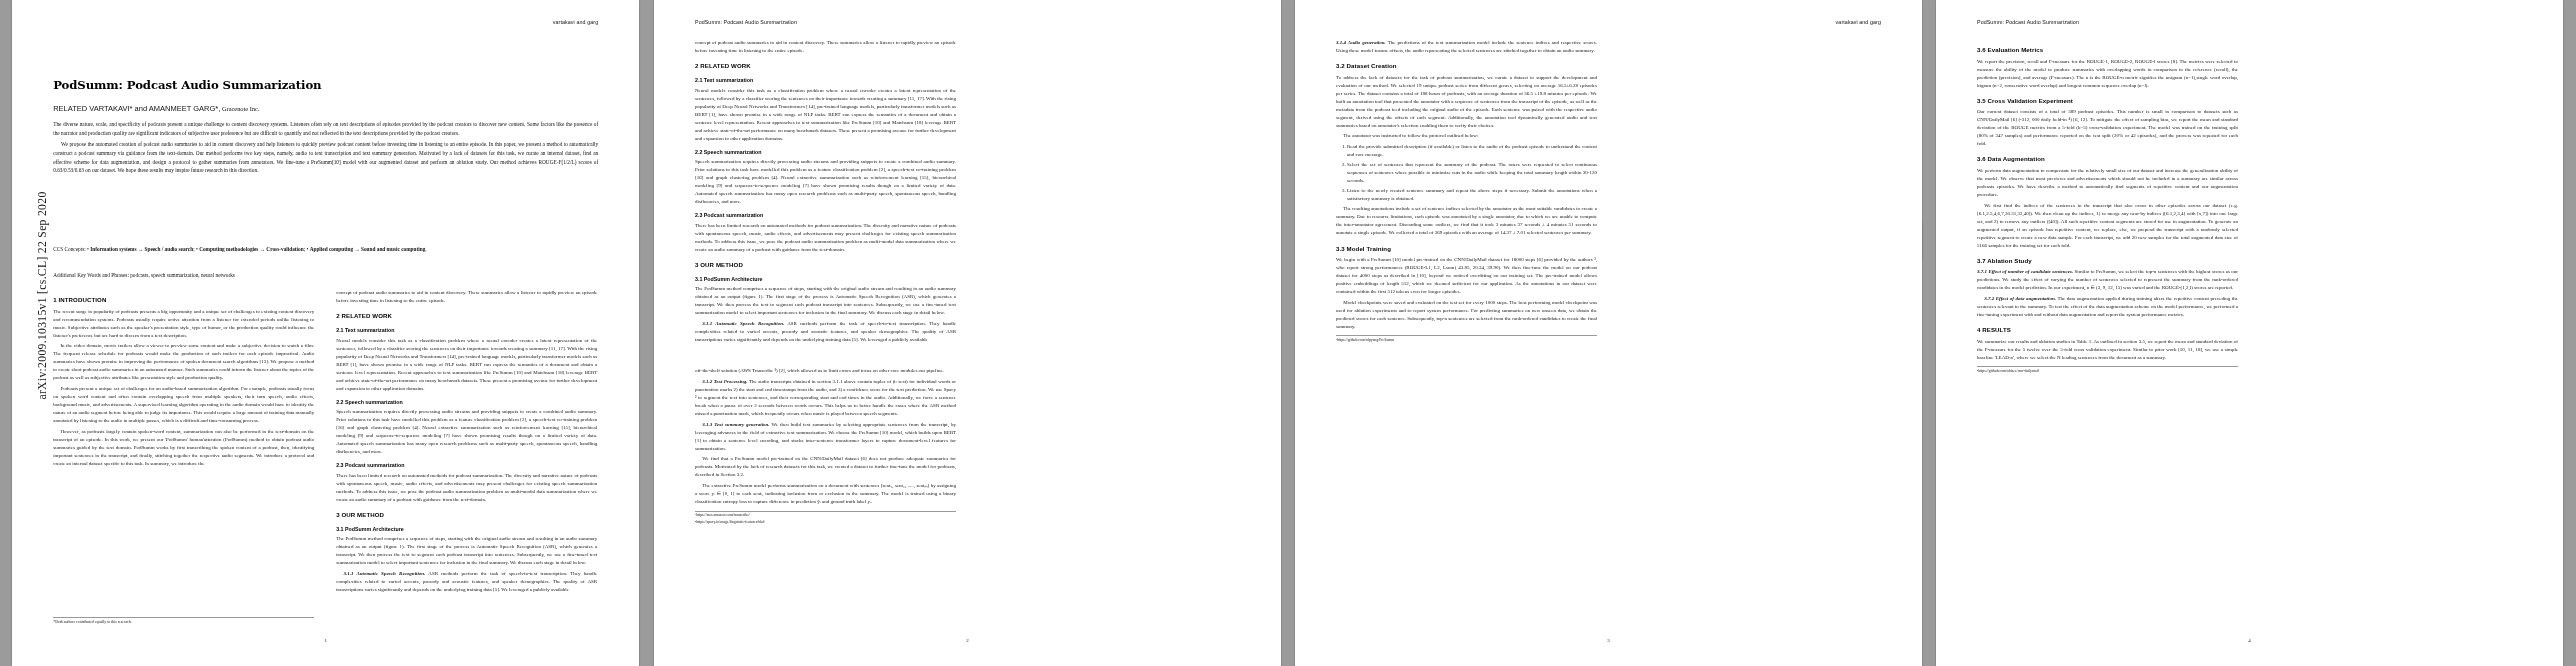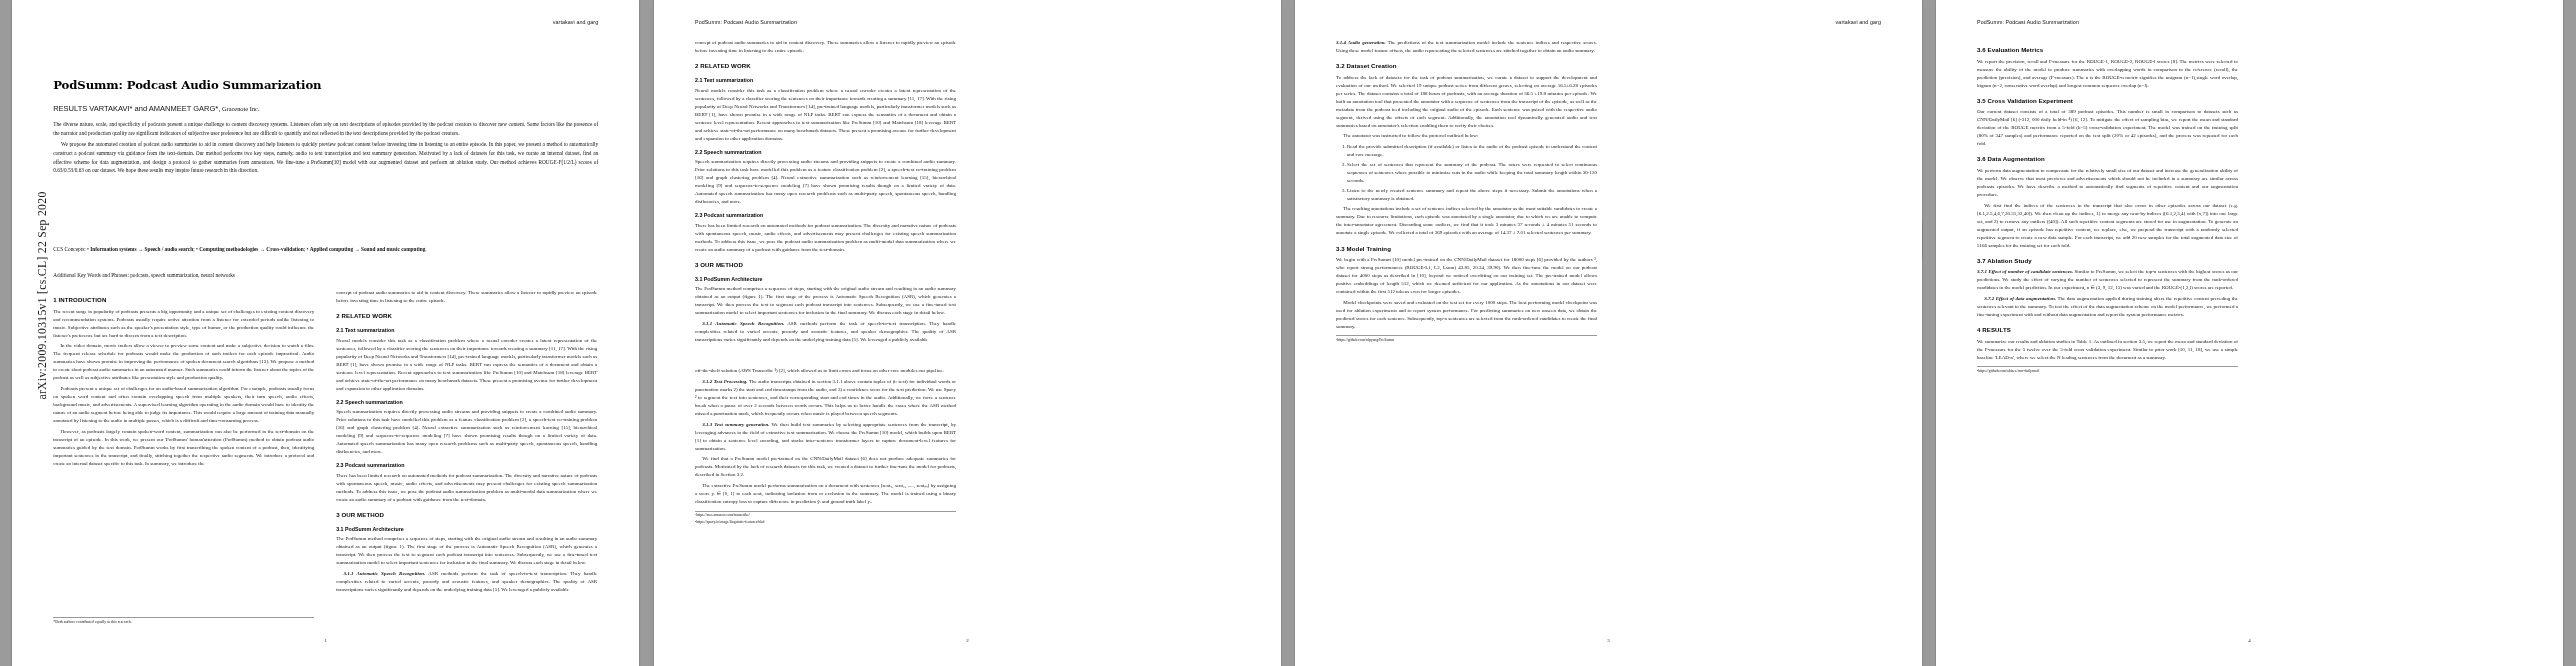--- a/index.html
+++ b/index.html
@@ -72,21 +72,21 @@
 <body>
 
 <div class="sheet">
 
   <div class="page" id="page-1">
     <div class="arxiv-stamp">arXiv:2009.10315v1  [cs.CL]  22 Sep 2020</div>
     <div class="runhead right">vartakavi and garg</div>
 
     <div class="title">PodSumm: Podcast Audio Summarization</div>
     <div class="authors">
-      <span>RESULTS VARTAKAVI* and AMANMEET GARG*,</span><span class="aff"> Gracenote Inc.</span>
+      <span>RELATED VARTAKAVI* and AMANMEET GARG*,</span><span class="aff"> Gracenote Inc.</span>
     </div>
 
     <div class="abstract">
       <p>The diverse nature, scale, and specificity of podcasts present a unique challenge to content discovery systems. Listeners often rely on text descriptions of episodes provided by the podcast creators to discover new content. Some factors like the presence of the narrator and production quality are significant indicators of subjective user preference but are difficult to quantify and not reflected in the text descriptions provided by the podcast creators.</p>
       <p class="ind">We propose the automated creation of podcast audio summaries to aid in content discovery and help listeners to quickly preview podcast content before investing time in listening to an entire episode. In this paper, we present a method to automatically construct a podcast summary via guidance from the text-domain. Our method performs two key steps, namely, audio to text transcription and text summary generation. Motivated by a lack of datasets for this task, we curate an internal dataset, find an effective scheme for data augmentation, and design a protocol to gather summaries from annotators. We fine-tune a PreSumm[10] model with our augmented dataset and perform an ablation study. Our method achieves ROUGE-F(1/2/L) scores of 0.63/0.53/0.63 on our dataset. We hope these results may inspire future research in this direction.</p>
     </div>
 
     <div class="ccs">
       <span>CCS Concepts:</span><span id="ccs-rich"> • <b>Information systems → Speech / audio search</b>; • <b>Computing methodologies → Cross-validation</b>; • <b>Applied computing → Sound and music computing</b>.</span>
     </div>

